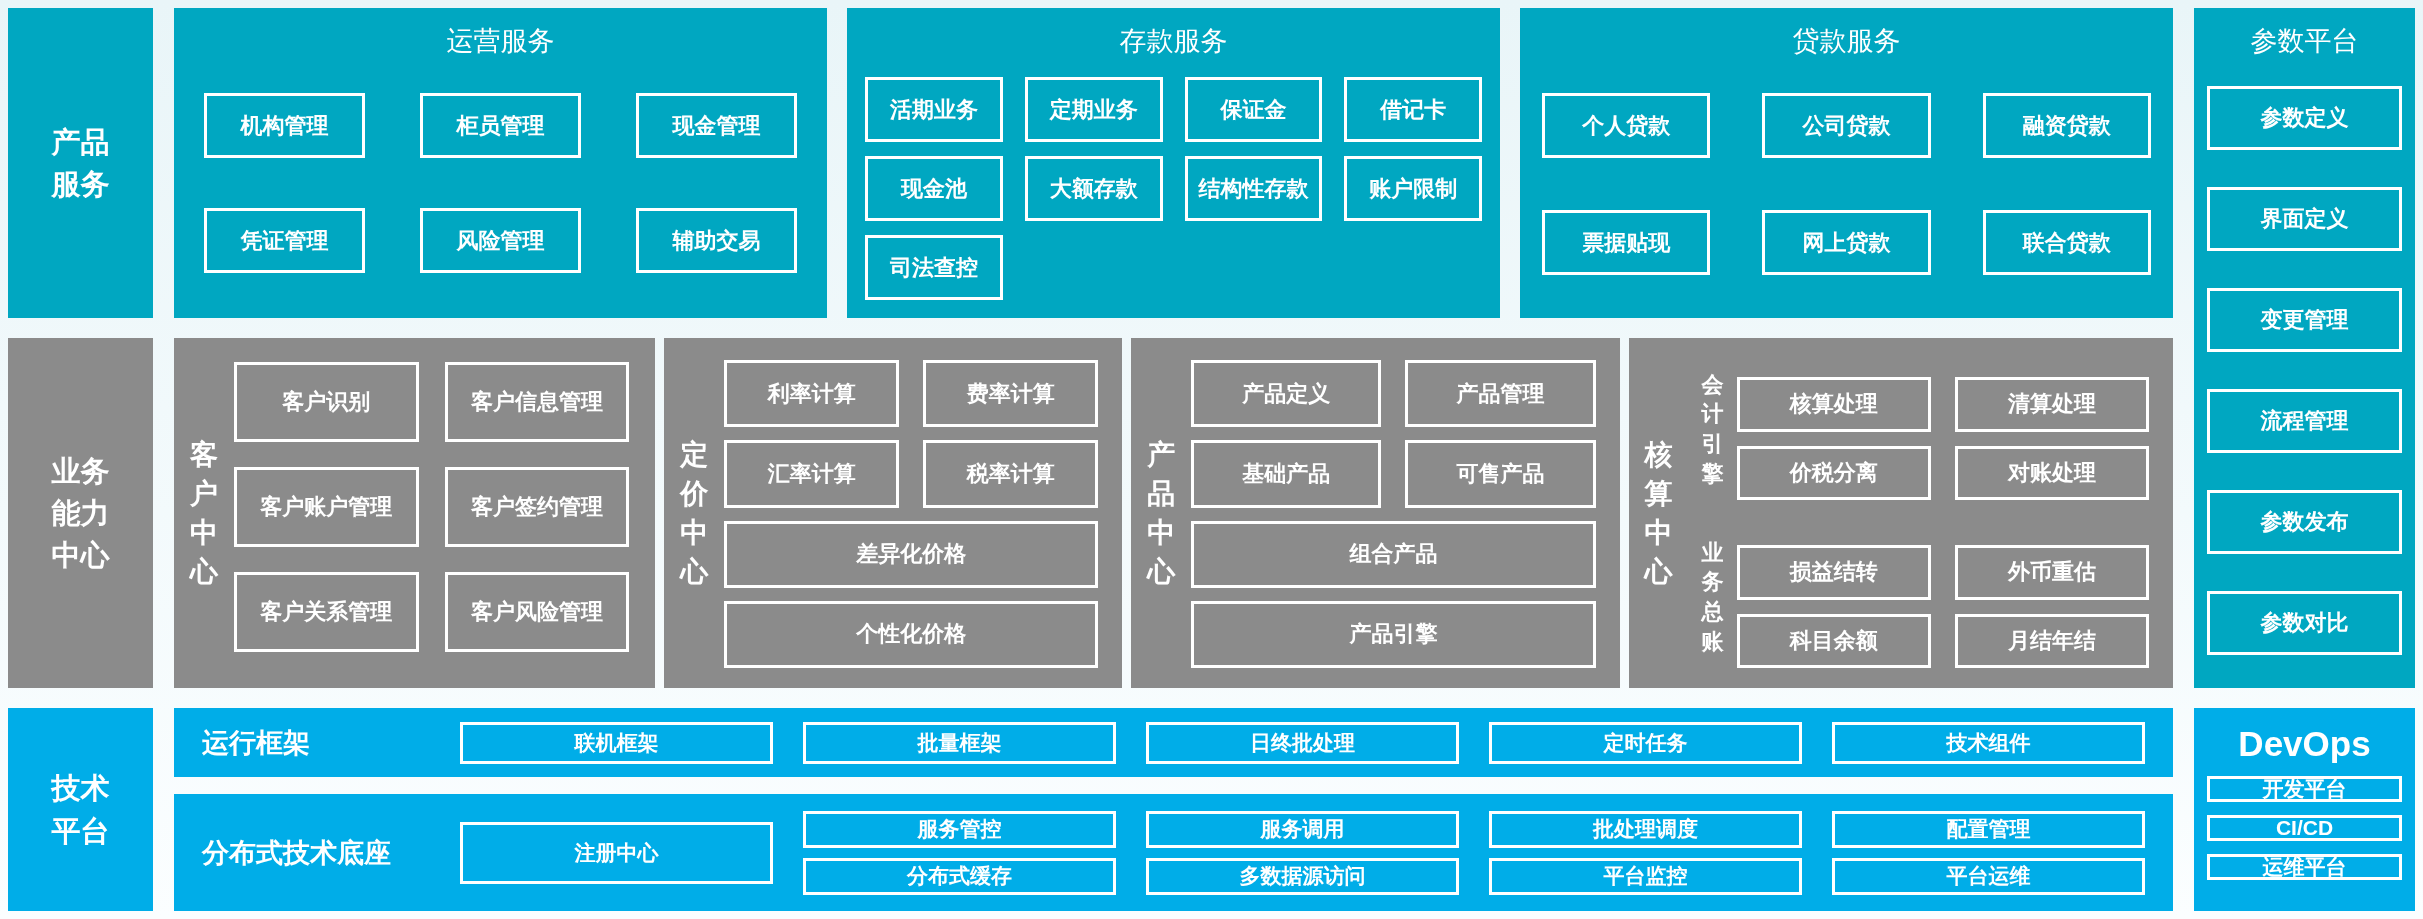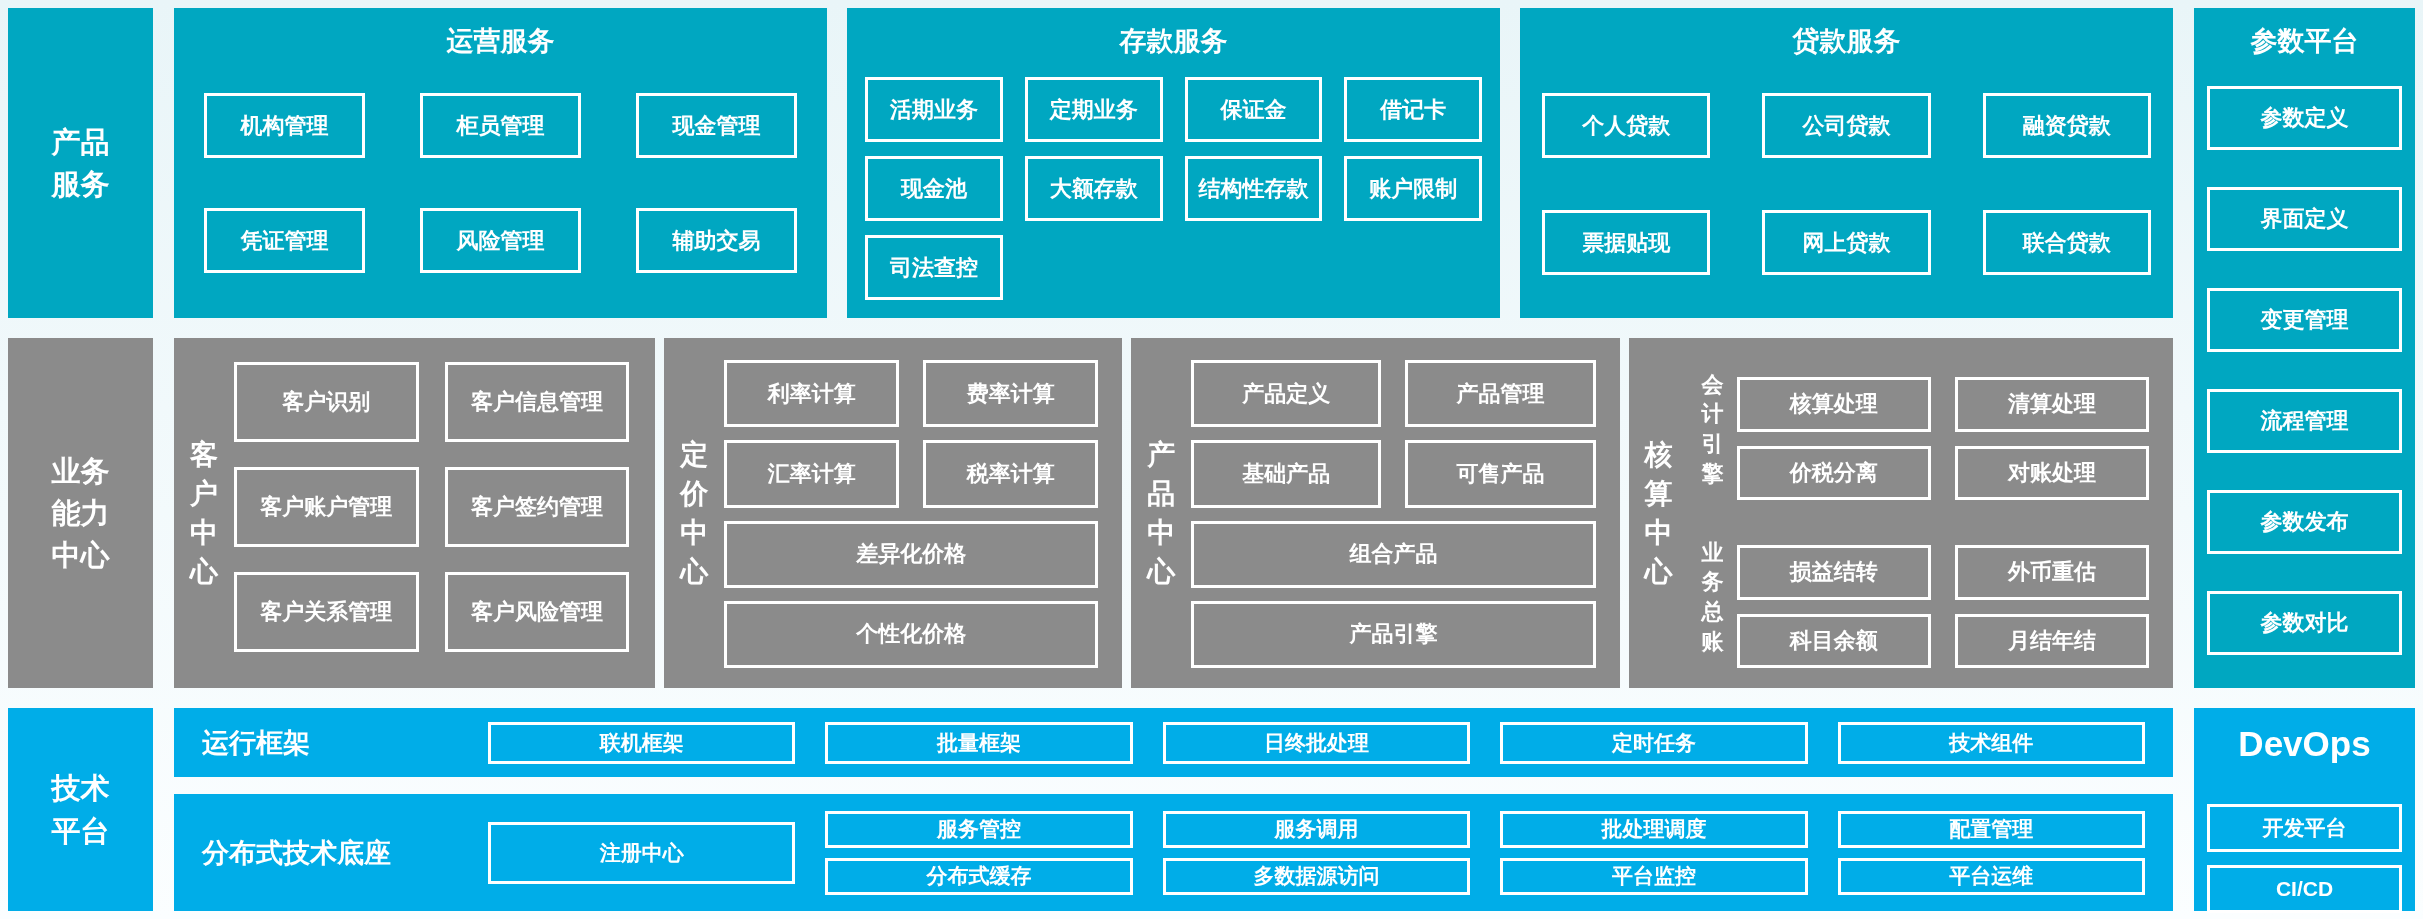--- a/index.html
+++ b/index.html
@@ -11,33 +11,33 @@
     width:2423px; height:919px; box-sizing:border-box;
     display:grid;
     grid-template-columns:145px 1fr 221px;
     grid-template-rows:310px 1fr 203px;
     gap:20px 21px;
     padding:8px;
     background:linear-gradient(180deg,#e9f5f8 0%,#fbfeff 100%);
   }
   .bg-teal { background:#00a7c1; }
   .bg-gray { background:#8b8b8b; }
-  .bg-blue { background:#00ade8;gap:28px; }
+  .bg-blue { background:#00ade8; }
 
   .side-label {
     display:flex; align-items:center; justify-content:center;
     color:#fff; font-weight:bold; font-size:29px;
     white-space:pre-line; text-align:center; line-height:1.45;
   }
 
   .top-main { display:flex; gap:20px; }
   .sec { flex:1; display:flex; flex-direction:column; }
   .sec-title {
     padding-top:15px; text-align:center;
-    color:#fff; font-weight:bold; font-size:27px;
+    color:#fff; font-weight:normal; font-size:27px;
   }
 
   .box {
     border:3px solid #fff; box-sizing:border-box;
     color:#fff; font-weight:bold; font-size:22px;
     display:flex; align-items:center; justify-content:center;
     white-space:nowrap;
   }
 
   .grid-ops  { margin:34px 30px 0; display:grid; grid-template-columns:repeat(3,1fr); gap:50px 55px; }
@@ -85,21 +85,21 @@
   .row-label { width:228px; flex:none; color:#fff; font-weight:bold; font-size:27px; }
   .runtime-grid { flex:1; margin-left:30px; display:grid; grid-template-columns:repeat(5,1fr); column-gap:30px; }
   .runtime-grid .box { height:42px; font-size:21px; }
   .dist-grid { flex:1; margin-left:30px; display:grid; grid-template-columns:repeat(5,1fr); gap:10px 30px; align-items:center; }
   .dist-grid .box { height:37px; font-size:21px; }
   .dist-grid .registry { grid-row:1 / 3; height:62px; align-self:center; }
 
   .devops { display:flex; flex-direction:column; padding:10px 13px; }
   .devops-title { text-align:center; color:#fff; font-weight:bold; font-size:35px; padding:6px 0 12px; }
   .devops-stack { display:flex; flex-direction:column; gap:13px; }
-  .devops-stack .box { height:48px; font-size:21px; }
+  .devops-stack .box { height:26px; font-size:21px; }
 </style>
 </head>
 <body>
 
 <div class="page">
 
   <div class="side-label bg-teal">产品
 服务</div>
 
   <div class="top-main">

